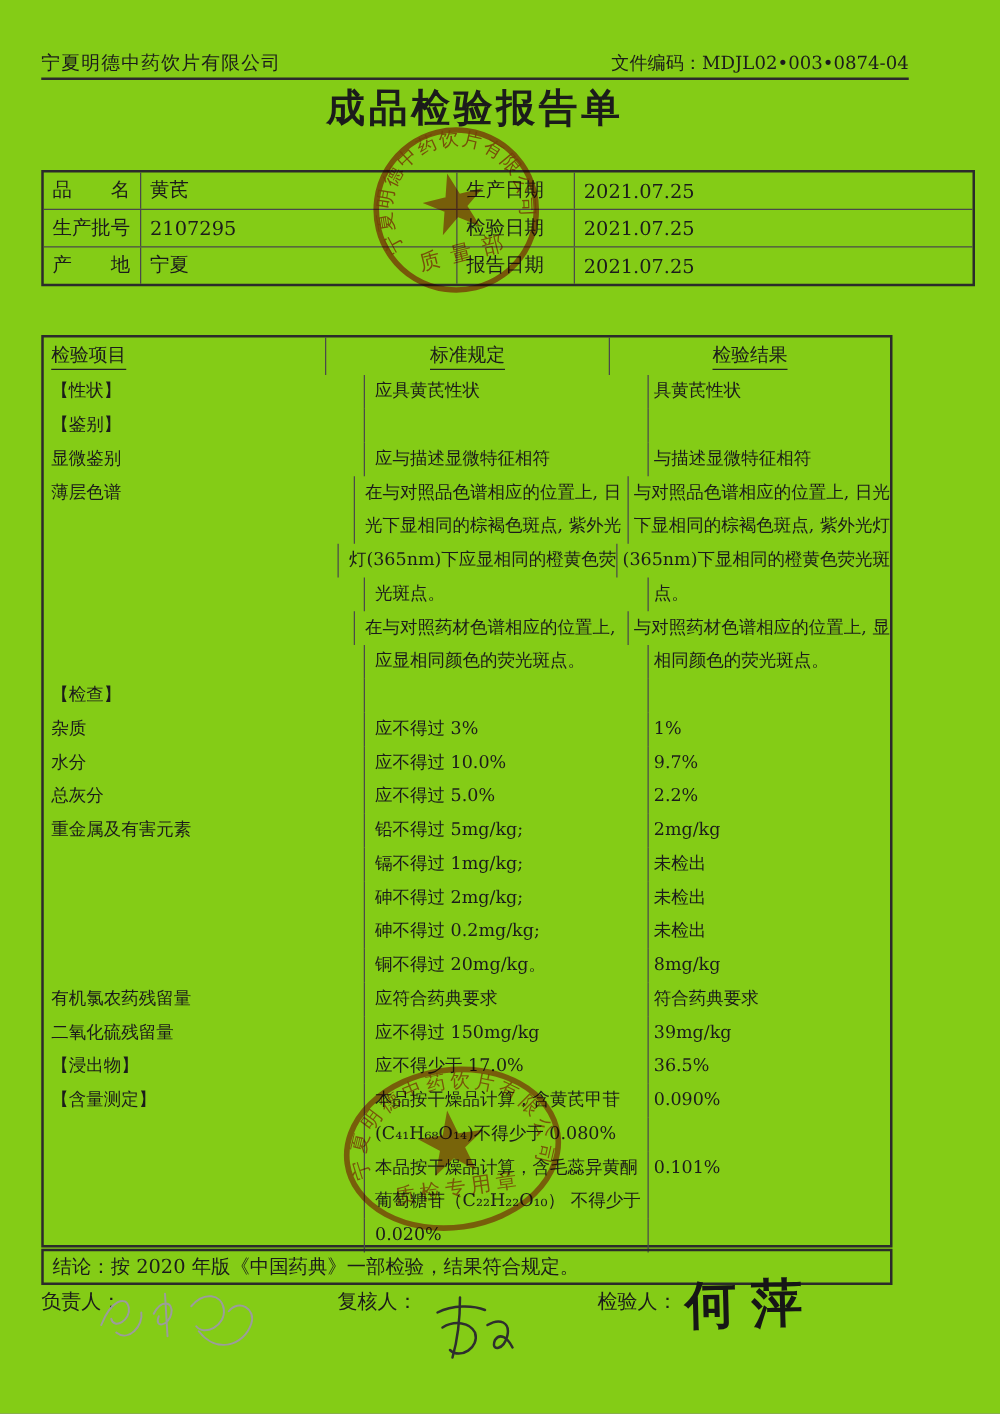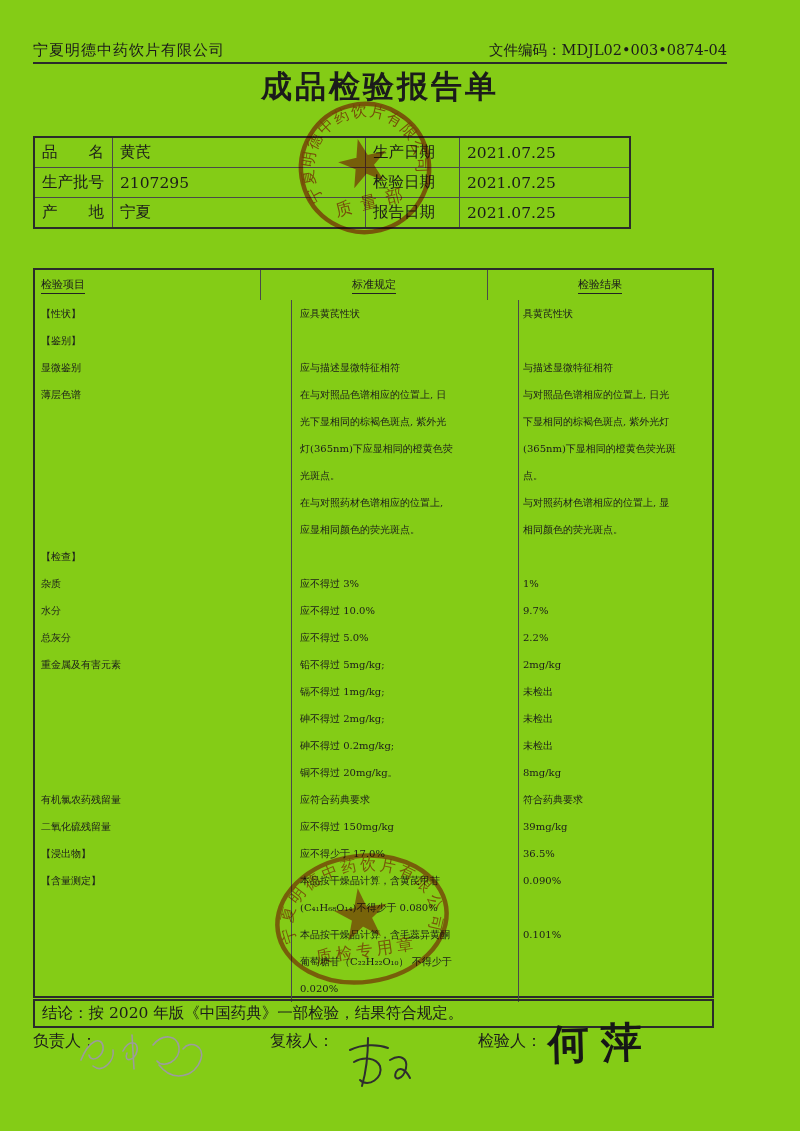--- a/index.html
+++ b/index.html
@@ -8,34 +8,34 @@
     font-family:"DejaVu Serif","Liberation Serif",serif;color:#1b1b1b;
     margin:0 auto;overflow:hidden;
   }
   
   .doc-header-left{position:absolute;left:33px;top:41px;font-size:15px;letter-spacing:1px;}
   .doc-header-right{position:absolute;right:73px;top:41px;font-size:14.5px;}
   .header-rule{position:absolute;left:33px;top:62px;width:694px;height:1.5px;background:#2b2b2b;}
   .doc-title{position:absolute;left:33px;top:66px;width:694px;text-align:center;
     font-size:31px;font-weight:bold;letter-spacing:3px;}
   
-  .info-table{position:absolute;left:33px;top:136px;width:598px;border:2px solid #2b2b2b;box-sizing:border-box;background:transparent;}
+  .info-table{position:absolute;left:33px;top:136px;width:747px;border:2px solid #2b2b2b;box-sizing:border-box;background:transparent;}
   .irow{display:flex;height:29px;border-top:1px solid #4a4a4a;font-size:15.5px;}
   .irow:first-child{border-top:none;}
   .irow > div{display:flex;align-items:center;box-sizing:border-box;padding-left:7px;white-space:nowrap;}
   .il{width:77px;}
   .iv{width:253px;border-left:1px solid #4a4a4a;}
   .dl{width:94px;border-left:1px solid #4a4a4a;}
   .dv{flex:1;border-left:1px solid #4a4a4a;}
   .iv-span{flex:1;border-left:1px solid #4a4a4a;}
   
   .items-table{position:absolute;left:33px;top:268px;width:681px;height:730px;border:2px solid #2b2b2b;box-sizing:border-box;}
-  .theader{display:flex;height:30px;font-size:11px;}
+  .theader{display:flex;height:30px;font-size:15px;}
   .theader > div{box-sizing:border-box;display:flex;align-items:center;}
-  .trow{display:flex;height:27px;font-size:10px;line-height:27px;}
+  .trow{display:flex;height:27px;font-size:14px;line-height:27px;}
   .trow > div{box-sizing:border-box;white-space:nowrap;overflow:visible;}
   .c1{width:225px;padding-left:6px;}
   .c2{width:227px;border-left:1px solid #4a4a4a;padding-left:8px;margin-left:31px;}
   .c3{flex:1;border-left:1px solid #4a4a4a;padding-left:4px;}
   .hc1{width:225px;padding-left:6px;}
   .hc2{width:227px;border-left:1px solid #4a4a4a;justify-content:center;}
   .hc3{flex:1;border-left:1px solid #4a4a4a;justify-content:center;}
   .uline{border-bottom:1px solid #222;padding-bottom:1px;}
   
   .conclusion-box{position:absolute;left:33px;top:999px;width:681px;height:29px;border:2px solid #2b2b2b;

